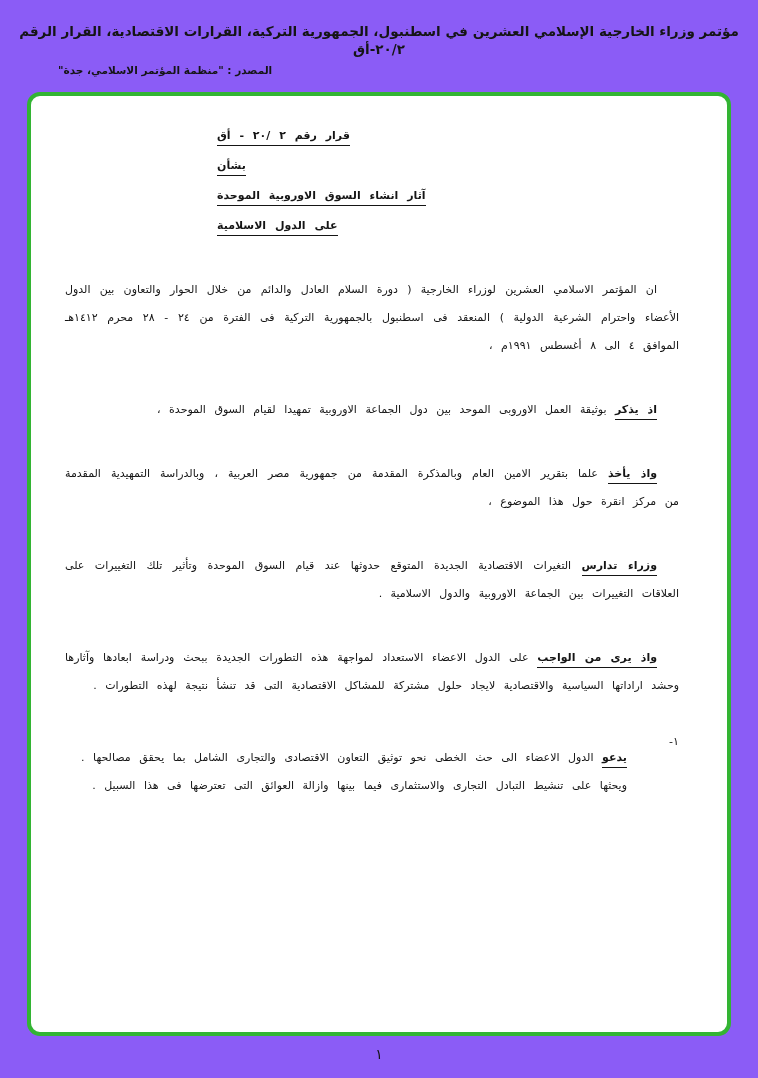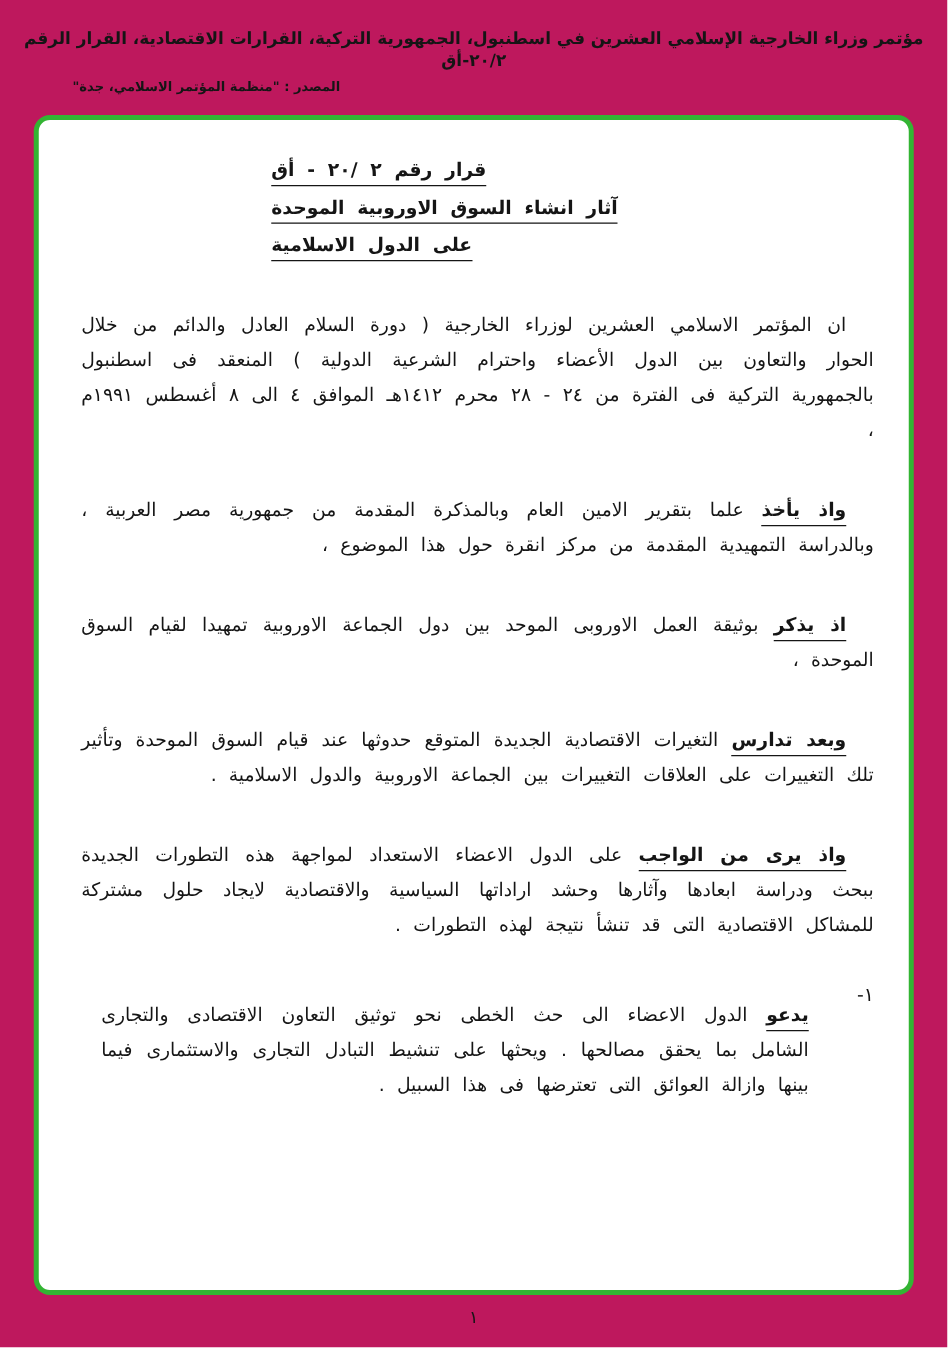--- a/index.html
+++ b/index.html
@@ -7,21 +7,21 @@
     padding: 0;
     background: #ffffff;
     width: 758px;
     font-family: "DejaVu Sans", sans-serif;
     color: #151515;
   }
   .page {
     width: 758px;
     min-height: 1078px;
     box-sizing: border-box;
-    background: #be185d;
+    background: #8b5cf6;
     position: relative;
   }
   
   .header {
     padding-top: 22px;
   }
   .header-line1 {
     direction: rtl;
     text-align: center;
     font-weight: bold;
@@ -42,22 +42,22 @@
   .frame {
     margin: 14px 27px 0 27px;
     border: 4px solid #33b433;
     border-radius: 13px;
     min-height: 944px;
     box-sizing: border-box;
     background: #ffffff;
   }
   .content {
     direction: rtl;
-    padding: 26px 28px 22px 34px;
-    font-size: 15px;
+    padding: 26px 48px 22px 34px;
+    font-size: 11px;
     line-height: 28px;
     word-spacing: 5px;
   }
   
   .title-block {
     text-align: left;
     padding-left: 152px;
     font-weight: bold;
     margin-bottom: 18px;
   }
@@ -110,34 +110,37 @@
   </div>
 
   <div class="frame">
     <div class="content">
 
       <div class="title-block">
         <div class="title-line">
           <span class="u">قرار رقم ٢ /٢٠ - أق</span>
         </div>
         <div class="title-line">
+          <span class="u">بشأن</span>
+        </div>
+        <div class="title-line">
           <span class="u">آثار انشاء السوق الاوروبية الموحدة</span>
         </div>
         <div class="title-line">
           <span class="u">على الدول الاسلامية</span>
         </div>
       </div>
 
       <p class="para"><span>ان المؤتمر الاسلامي العشرين لوزراء الخارجية ( دورة السلام العادل والدائم من خلال الحوار والتعاون بين الدول الأعضاء واحترام الشرعية الدولية ) المنعقد فى اسطنبول بالجمهورية التركية فى الفترة من ٢٤ - ٢٨ محرم ١٤١٢هـ الموافق ٤ الى ٨ أغسطس ١٩٩١م ،</span></p>
 
+      <p class="para"><span class="lead u">اذ يذكر</span> <span>بوثيقة العمل الاوروبى الموحد بين دول الجماعة الاوروبية تمهيدا لقيام السوق الموحدة ،</span></p>
+
       <p class="para"><span class="lead u">واذ يأخذ</span> <span>علما بتقرير الامين العام وبالمذكرة المقدمة من جمهورية مصر العربية ، وبالدراسة التمهيدية المقدمة من مركز انقرة حول هذا الموضوع ،</span></p>
 
-      <p class="para"><span class="lead u">اذ يذكر</span> <span>بوثيقة العمل الاوروبى الموحد بين دول الجماعة الاوروبية تمهيدا لقيام السوق الموحدة ،</span></p>
-
-      <p class="para"><span class="lead u">وبعد تدارس</span> <span>التغيرات الاقتصادية الجديدة المتوقع حدوثها عند قيام السوق الموحدة وتأثير تلك التغييرات على العلاقات التغييرات بين الجماعة الاوروبية والدول الاسلامية .</span></p>
+      <p class="para"><span class="lead u">وزراء تدارس</span> <span>التغيرات الاقتصادية الجديدة المتوقع حدوثها عند قيام السوق الموحدة وتأثير تلك التغييرات على العلاقات التغييرات بين الجماعة الاوروبية والدول الاسلامية .</span></p>
 
       <p class="para"><span class="lead u">واذ يرى من الواجب</span> <span>على الدول الاعضاء الاستعداد لمواجهة هذه التطورات الجديدة ببحث ودراسة ابعادها وآثارها وحشد اراداتها السياسية والاقتصادية لايجاد حلول مشتركة للمشاكل الاقتصادية التى قد تنشأ نتيجة لهذه التطورات .</span></p>
 
       <div class="list-item">
         <span class="list-num">١-</span>
         <p class="list-text"><span class="lead u">يدعو</span> <span>الدول الاعضاء الى حث الخطى نحو توثيق التعاون الاقتصادى والتجارى الشامل بما يحقق مصالحها . ويحثها على تنشيط التبادل التجارى والاستثمارى فيما بينها وازالة العوائق التى تعترضها فى هذا السبيل .</span></p>
       </div>
 
     </div>
   </div>

